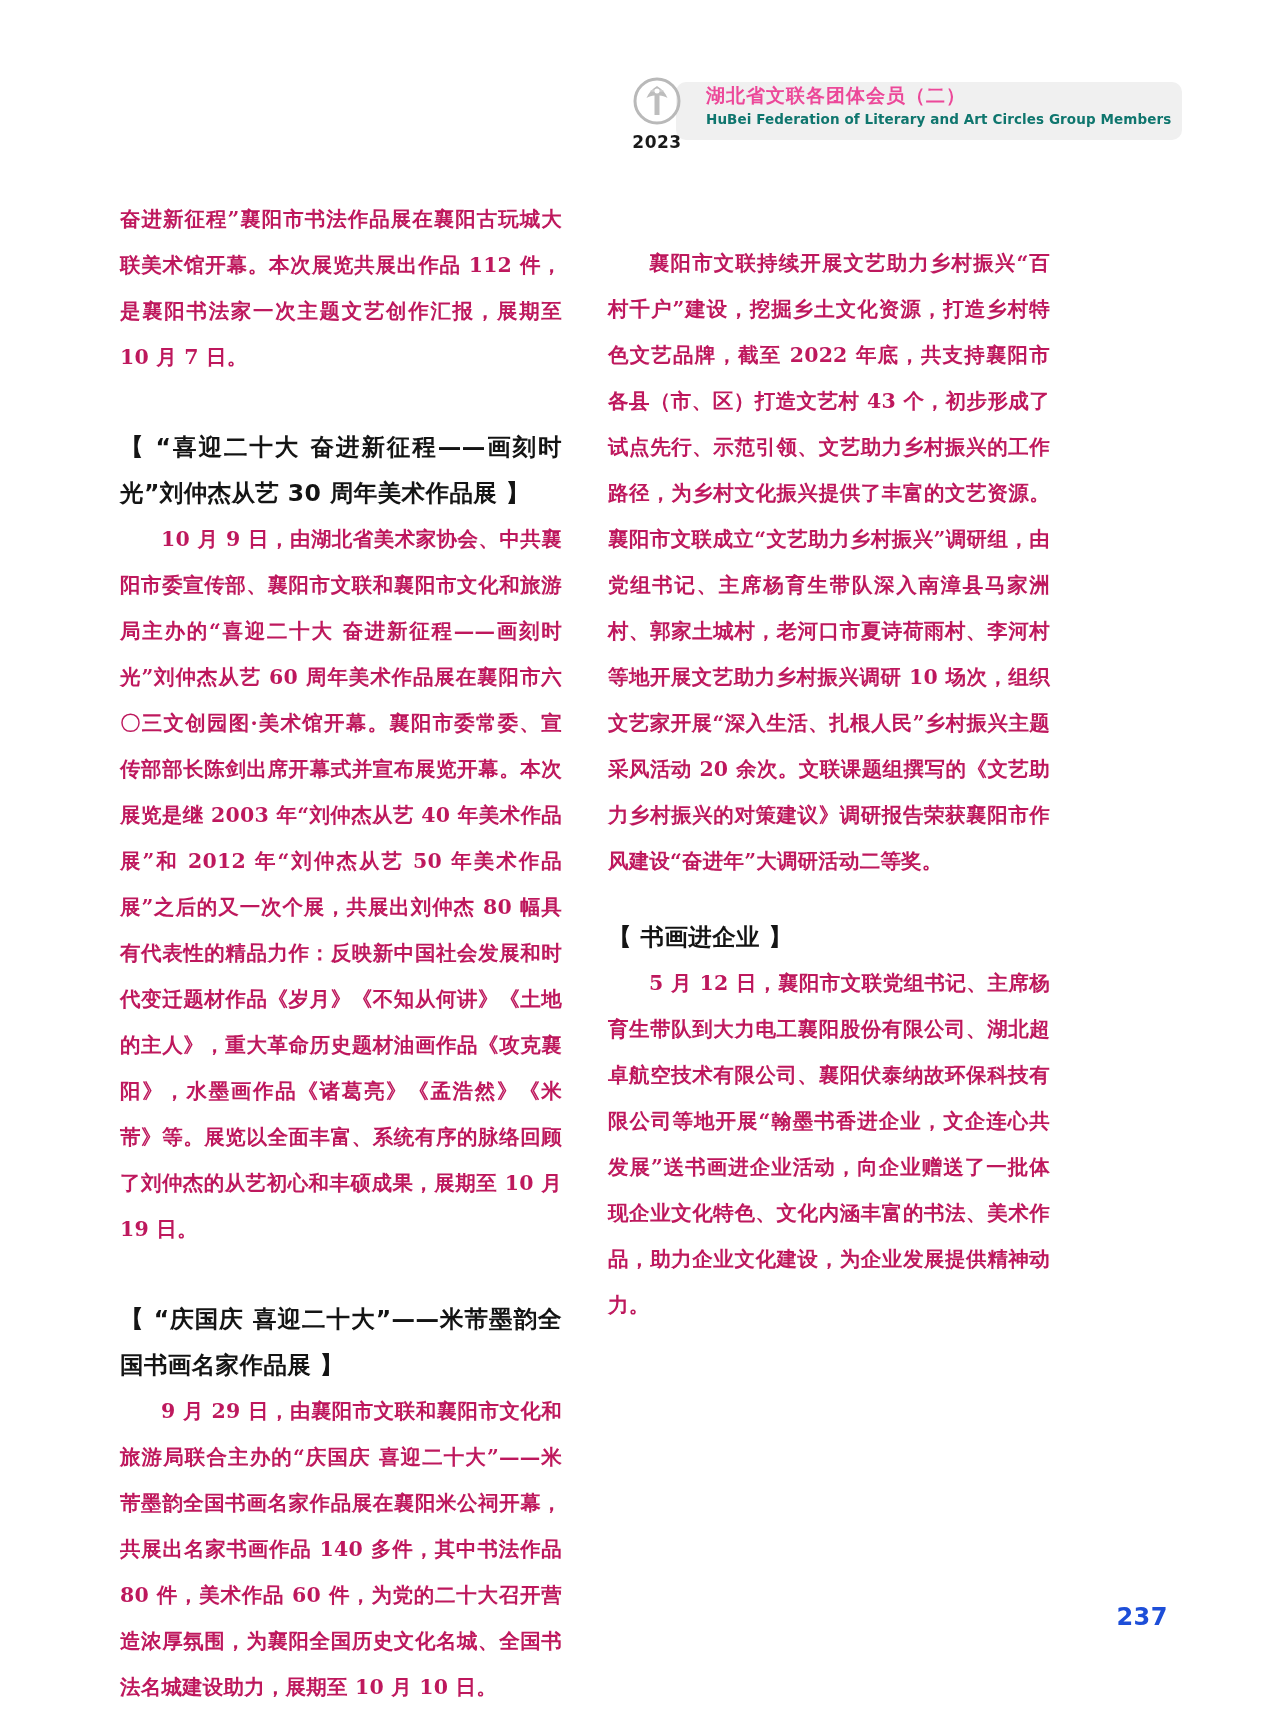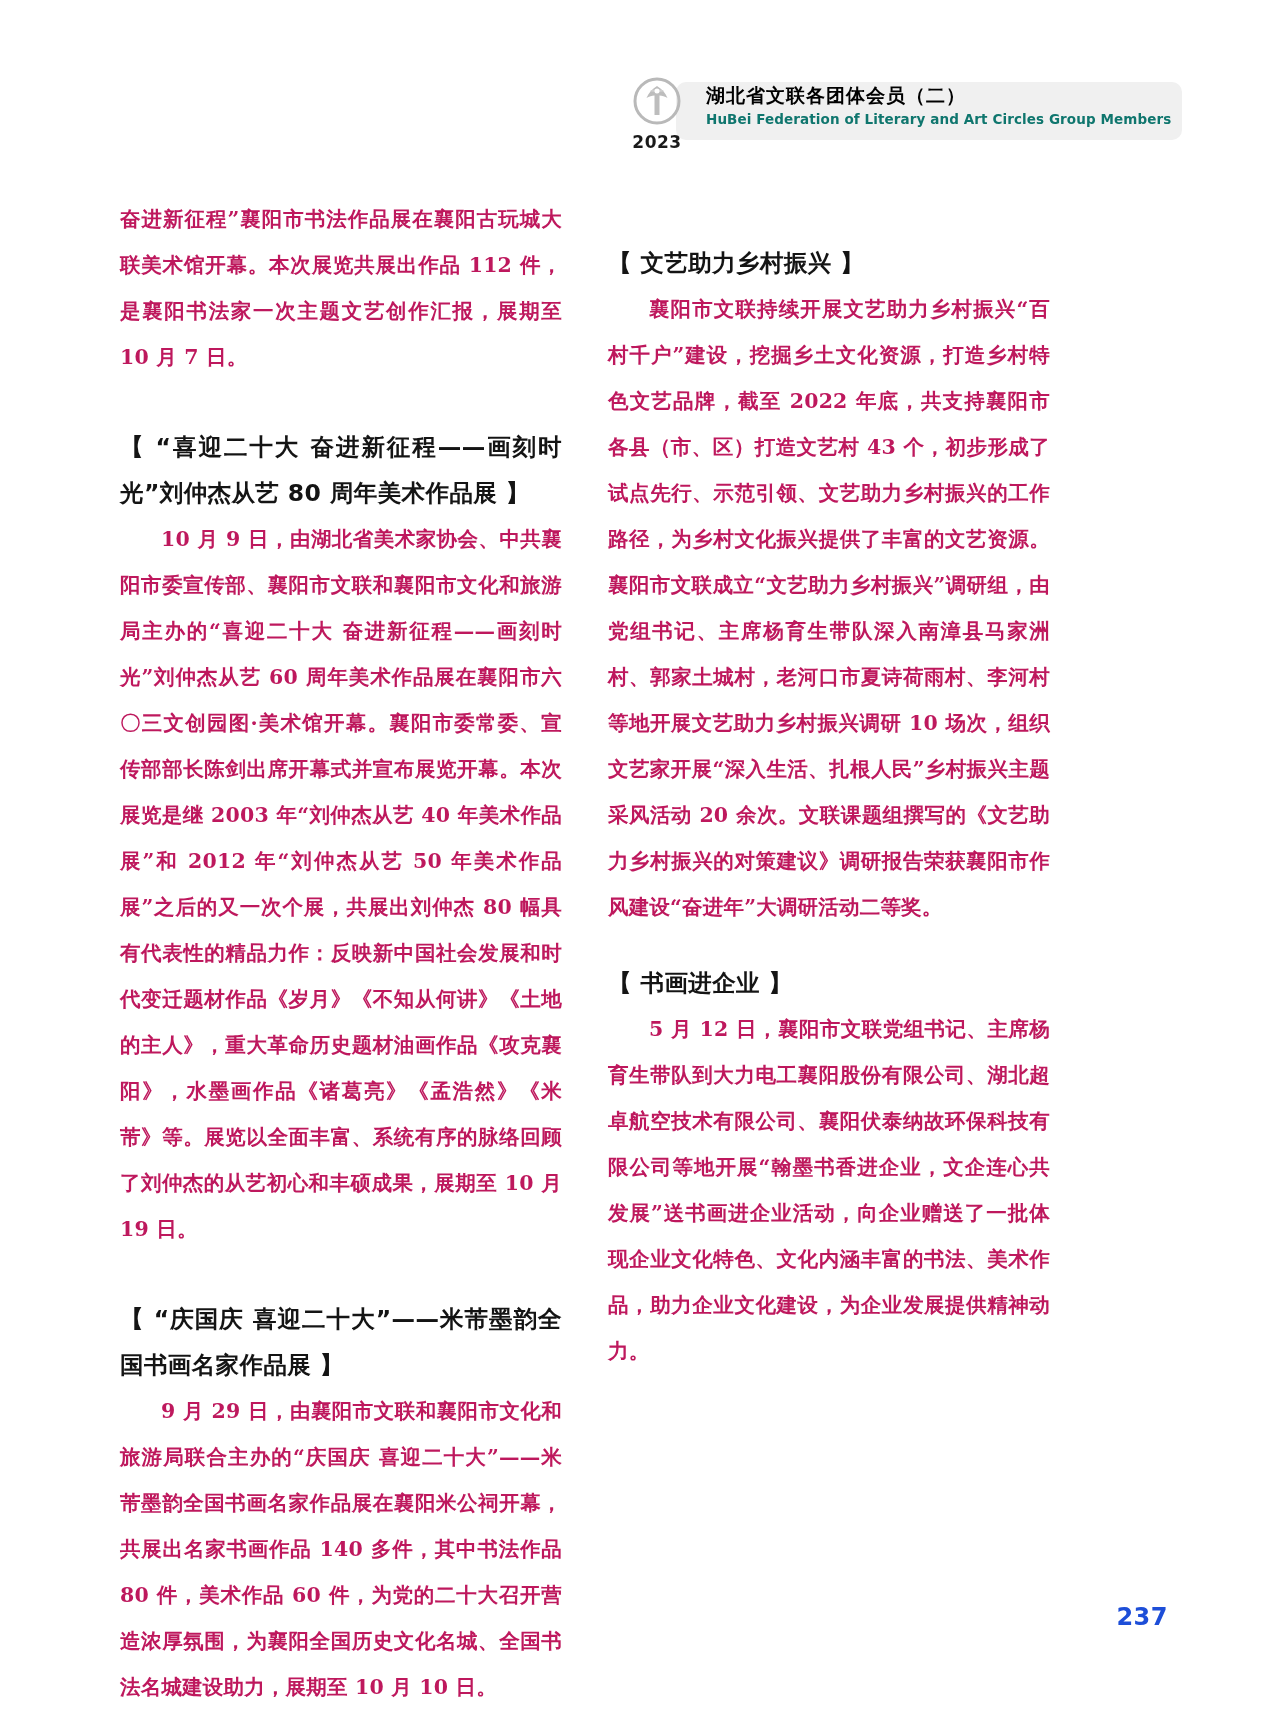--- a/index.html
+++ b/index.html
@@ -32,21 +32,21 @@
     font-family:"DejaVu Sans", sans-serif;
     font-weight:bold;font-size:17px;letter-spacing:.5px;
     color:#1a1a1a;margin-top:8px;line-height:1;
   }
   .hdr-text{
     position:absolute;left:706px;top:84px;width:480px;
   }
   .hdr-cn{
     font-family:"DejaVu Sans", sans-serif;
     font-weight:bold;font-size:19px;letter-spacing:1px;
-    color:#000000;line-height:1.25;white-space:nowrap;
+    color:#ec4899;line-height:1.25;white-space:nowrap;
   }
   .hdr-en{
     font-family:"DejaVu Sans", sans-serif;
     font-weight:bold;font-size:13.5px;letter-spacing:.1px;
     color:#0f766e;line-height:1.3;margin-top:3px;white-space:nowrap;
   }
 
   
   .cols{
     position:absolute;left:0;top:196px;width:1276px;height:1420px;
@@ -116,32 +116,31 @@
       <div class="hdr-cn">湖北省文联各团体会员（二）</div>
       <div class="hdr-en">HuBei Federation of Literary and Art Circles Group Members</div>
     </div>
   </div>
 
   <div class="cols">
 
     <div class="col col-left">
       <p class="body cont">奋进新征程”襄阳市书法作品展在襄阳古玩城大联美术馆开幕。本次展览共展出作品 112 件，是襄阳书法家一次主题文艺创作汇报，展期至 10 月 7 日。</p>
       <div class="gap-before-head"></div>
-      <h2 class="sec">【 “喜迎二十大 奋进新征程——画刻时光”刘仲杰从艺 80 周年美术作品展 】</h2>
+      <h2 class="sec">【 “喜迎二十大 奋进新征程——画刻时光”刘仲杰从艺 30 周年美术作品展 】</h2>
       <p class="body">10 月 9 日，由湖北省美术家协会、中共襄阳市委宣传部、襄阳市文联和襄阳市文化和旅游局主办的“喜迎二十大 奋进新征程——画刻时光”刘仲杰从艺 60 周年美术作品展在襄阳市六〇三文创园图·美术馆开幕。襄阳市委常委、宣传部部长陈剑出席开幕式并宣布展览开幕。本次展览是继 2003 年“刘仲杰从艺 40 年美术作品展”和 2012 年“刘仲杰从艺 50 年美术作品展”之后的又一次个展，共展出刘仲杰 80 幅具有代表性的精品力作：反映新中国社会发展和时代变迁题材作品《岁月》《不知从何讲》《土地的主人》，重大革命历史题材油画作品《攻克襄阳》，水墨画作品《诸葛亮》《孟浩然》《米芾》等。展览以全面丰富、系统有序的脉络回顾了刘仲杰的从艺初心和丰硕成果，展期至 10 月 19 日。</p>
       <div class="gap-before-head"></div>
       <h2 class="sec">【 “庆国庆 喜迎二十大”——米芾墨韵全国书画名家作品展 】</h2>
       <p class="body">9 月 29 日，由襄阳市文联和襄阳市文化和旅游局联合主办的“庆国庆 喜迎二十大”——米芾墨韵全国书画名家作品展在襄阳米公祠开幕，共展出名家书画作品 140 多件，其中书法作品 80 件，美术作品 60 件，为党的二十大召开营造浓厚氛围，为襄阳全国历史文化名城、全国书法名城建设助力，展期至 10 月 10 日。</p>
       <div class="gap-before-head"></div>
 
     </div>
 
     <div class="col col-right">
       <div class="gap-before-head"></div>
-      <h2 class="sec">【 文艺助力乡村振兴 】</h2>
       <p class="body">襄阳市文联持续开展文艺助力乡村振兴“百村千户”建设，挖掘乡土文化资源，打造乡村特色文艺品牌，截至 2022 年底，共支持襄阳市各县（市、区）打造文艺村 43 个，初步形成了试点先行、示范引领、文艺助力乡村振兴的工作路径，为乡村文化振兴提供了丰富的文艺资源。襄阳市文联成立“文艺助力乡村振兴”调研组，由党组书记、主席杨育生带队深入南漳县马家洲村、郭家土城村，老河口市夏诗荷雨村、李河村等地开展文艺助力乡村振兴调研 10 场次，组织文艺家开展“深入生活、扎根人民”乡村振兴主题采风活动 20 余次。文联课题组撰写的《文艺助力乡村振兴的对策建议》调研报告荣获襄阳市作风建设“奋进年”大调研活动二等奖。</p>
       <div class="gap-before-head-sm"></div>
       <h2 class="sec">【 书画进企业 】</h2>
       <p class="body">5 月 12 日，襄阳市文联党组书记、主席杨育生带队到大力电工襄阳股份有限公司、湖北超卓航空技术有限公司、襄阳伏泰纳故环保科技有限公司等地开展“翰墨书香进企业，文企连心共发展”送书画进企业活动，向企业赠送了一批体现企业文化特色、文化内涵丰富的书法、美术作品，助力企业文化建设，为企业发展提供精神动力。</p>
 
     </div>
 
   </div>
 
   <div class="folio">237</div>

